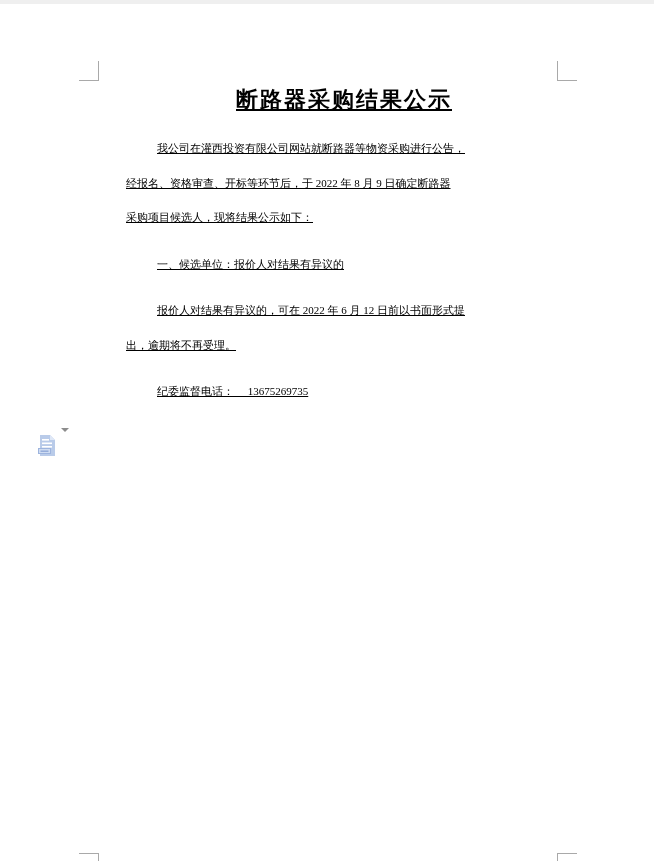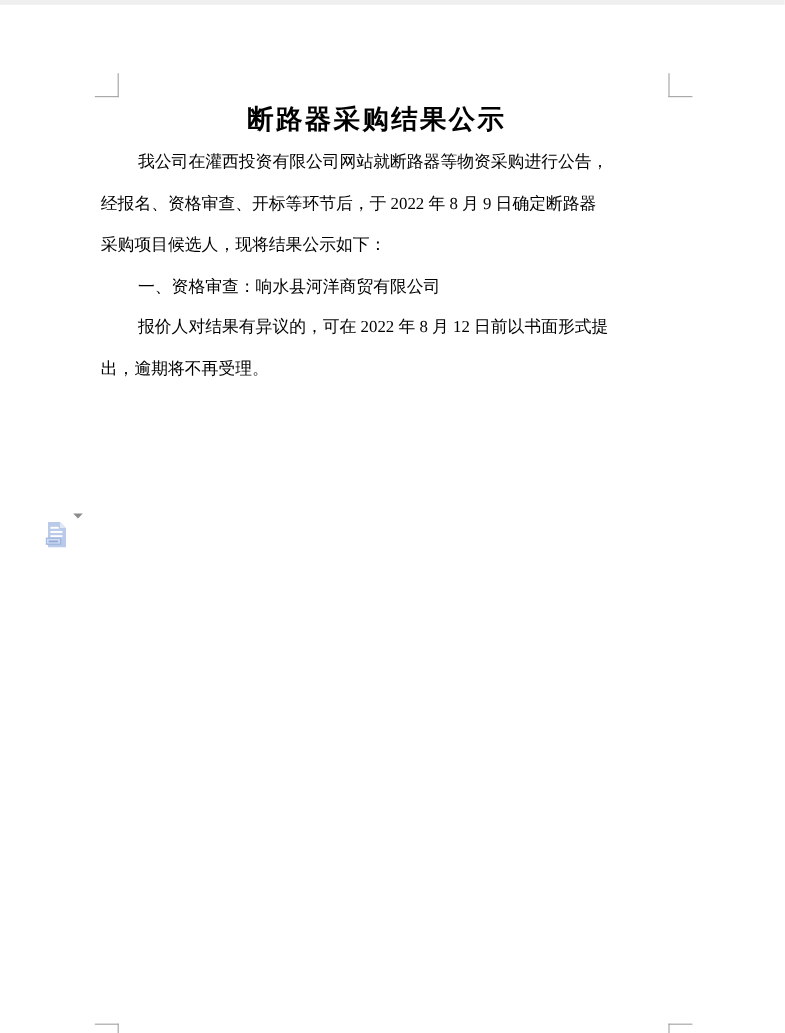--- a/index.html
+++ b/index.html
@@ -22,35 +22,35 @@
              border-right: 1px solid #a9a9a9; border-bottom: 1px solid #a9a9a9; }
   .mark-tr { left: 557px; top: 61px; width: 19px; height: 19px;
              border-left: 1px solid #a9a9a9; border-bottom: 1px solid #a9a9a9; }
   .mark-bl { left: 79px; top: 853px; width: 19px; height: 8px;
              border-right: 1px solid #a9a9a9; border-top: 1px solid #a9a9a9; }
   .mark-br { left: 557px; top: 853px; width: 19px; height: 8px;
              border-left: 1px solid #a9a9a9; border-top: 1px solid #a9a9a9; }
 
   .content {
     position: absolute;
-    left: 84px; top: 81px; width: 460px;
+    left: 114px; top: 81px; width: 460px; text-decoration: underline;
   }
   .doc-title {
     margin: 0;
     font-size: 22px;
     font-weight: bold;
     letter-spacing: 2px;
     line-height: 38px;
     height: 38px;
     text-align: center;
     white-space: pre;
   }
   .para {
-    margin: 0;
-    font-size: 14px;
+    margin: 12px;
+    font-size: 11px;
     line-height: 34.5px;
     text-indent: 31px;
     white-space: pre-wrap;
     word-break: break-all;
   }
 
   
   .paste-options {
     position: absolute;
     left: 38px; top: 431px;
@@ -87,23 +87,24 @@
 <div class="mark mark-tl"></div>
 <div class="mark mark-tr"></div>
 <div class="mark mark-bl"></div>
 <div class="mark mark-br"></div>
 
 <div class="content">
   <h1 class="doc-title">断路器采购结果公示</h1>
   <p class="para">我公司在灌西投资有限公司网站就断路器等物资采购进行公告，
 经报名、资格审查、开标等环节后，于 2022 年 8 月 9 日确定断路器
 采购项目候选人，现将结果公示如下：</p>
-  <p class="para">一、资格审查：响水县河洋商贸有限公司</p>
-  <p class="para">报价人对结果有异议的，可在 2022 年 8 月 12 日前以书面形式提
+  <p class="para">一、候选单位：报价人对结果有异议的</p>
+  <p class="para">报价人对结果有异议的，可在 2022 年 6 月 12 日前以书面形式提
 出，逾期将不再受理。</p>
+  <p class="para">纪委监督电话：     13675269735</p>
 </div>
 
 <div class="paste-options">
   <svg class="clipboard-icon" width="19" height="23" viewBox="0 0 19 23">
     <path d="M2 1 L12 1 L17 6 L17 22 L2 22 Z" fill="#b9cbe9"></path>
     <path d="M12 1 L12 6 L17 6 Z" fill="#dfe8f7"></path>
     <rect x="4" y="5" width="7" height="1.6" fill="#ffffff"></rect>
     <rect x="4" y="8.5" width="10" height="1.6" fill="#ffffff"></rect>
     <rect x="4" y="12" width="10" height="1.6" fill="#ffffff"></rect>
     <rect x="0.5" y="14.5" width="12" height="5" fill="#cfdcf2" stroke="#9db4de" stroke-width="1"></rect>

